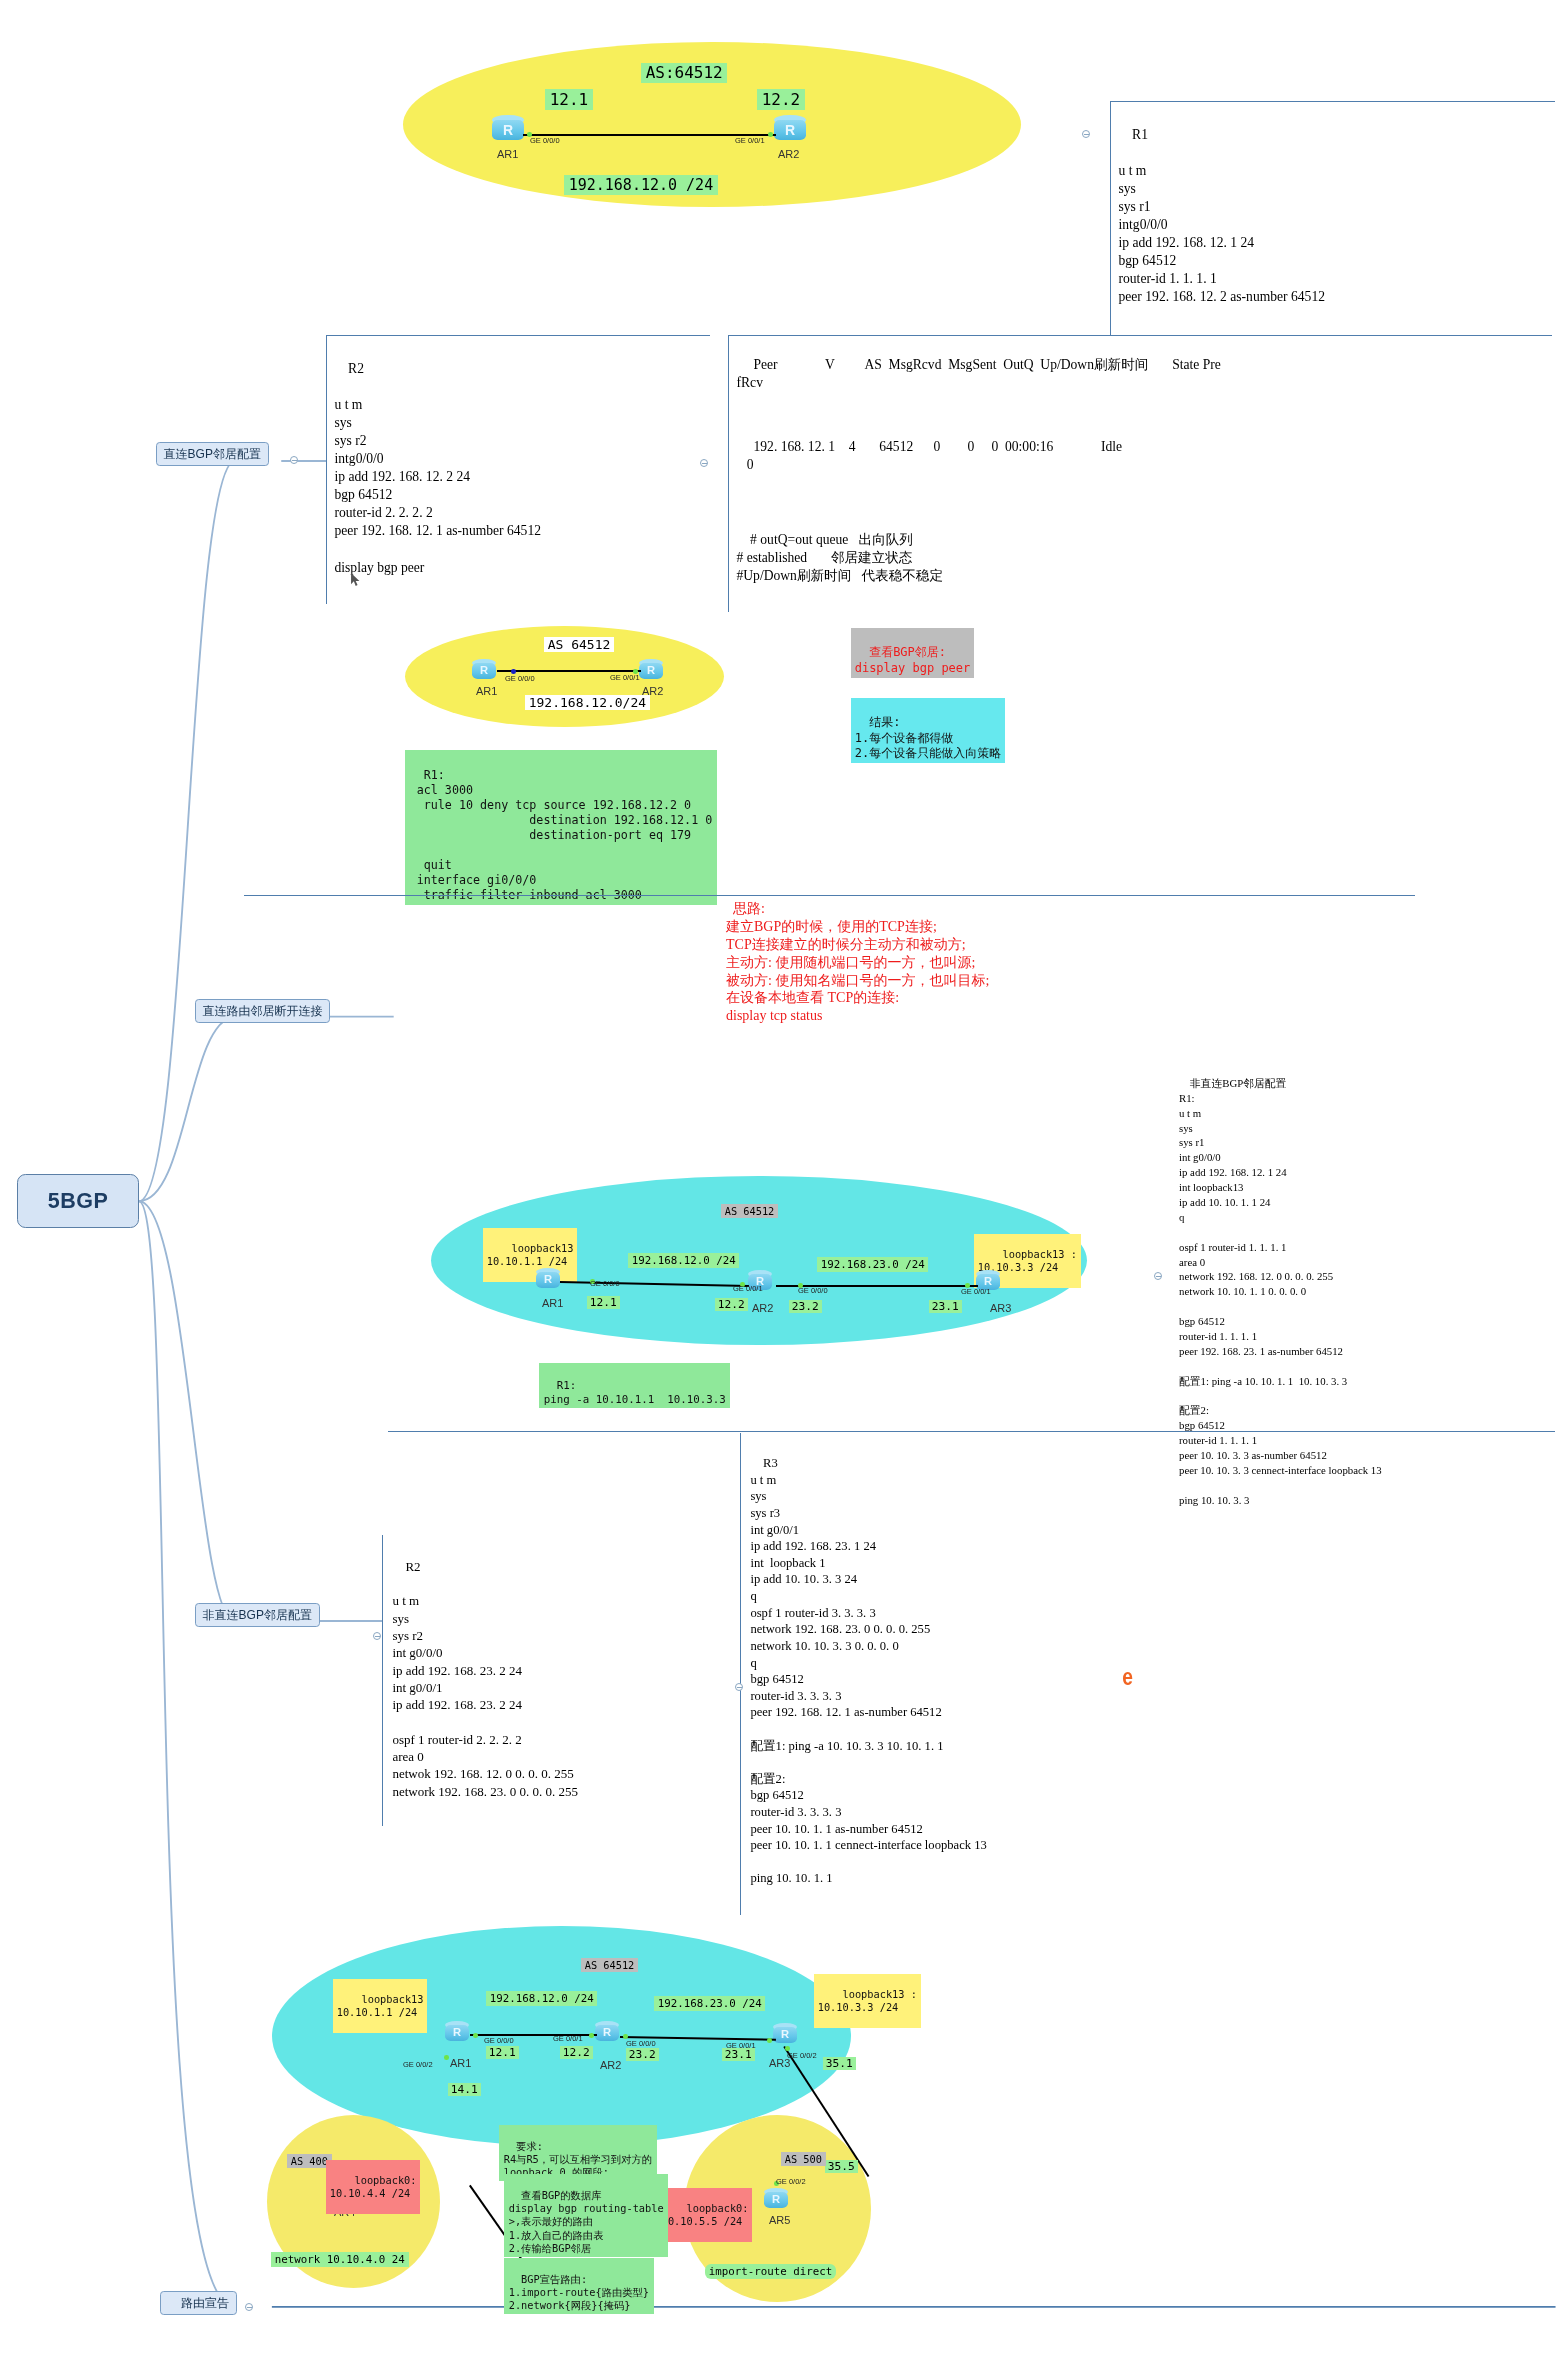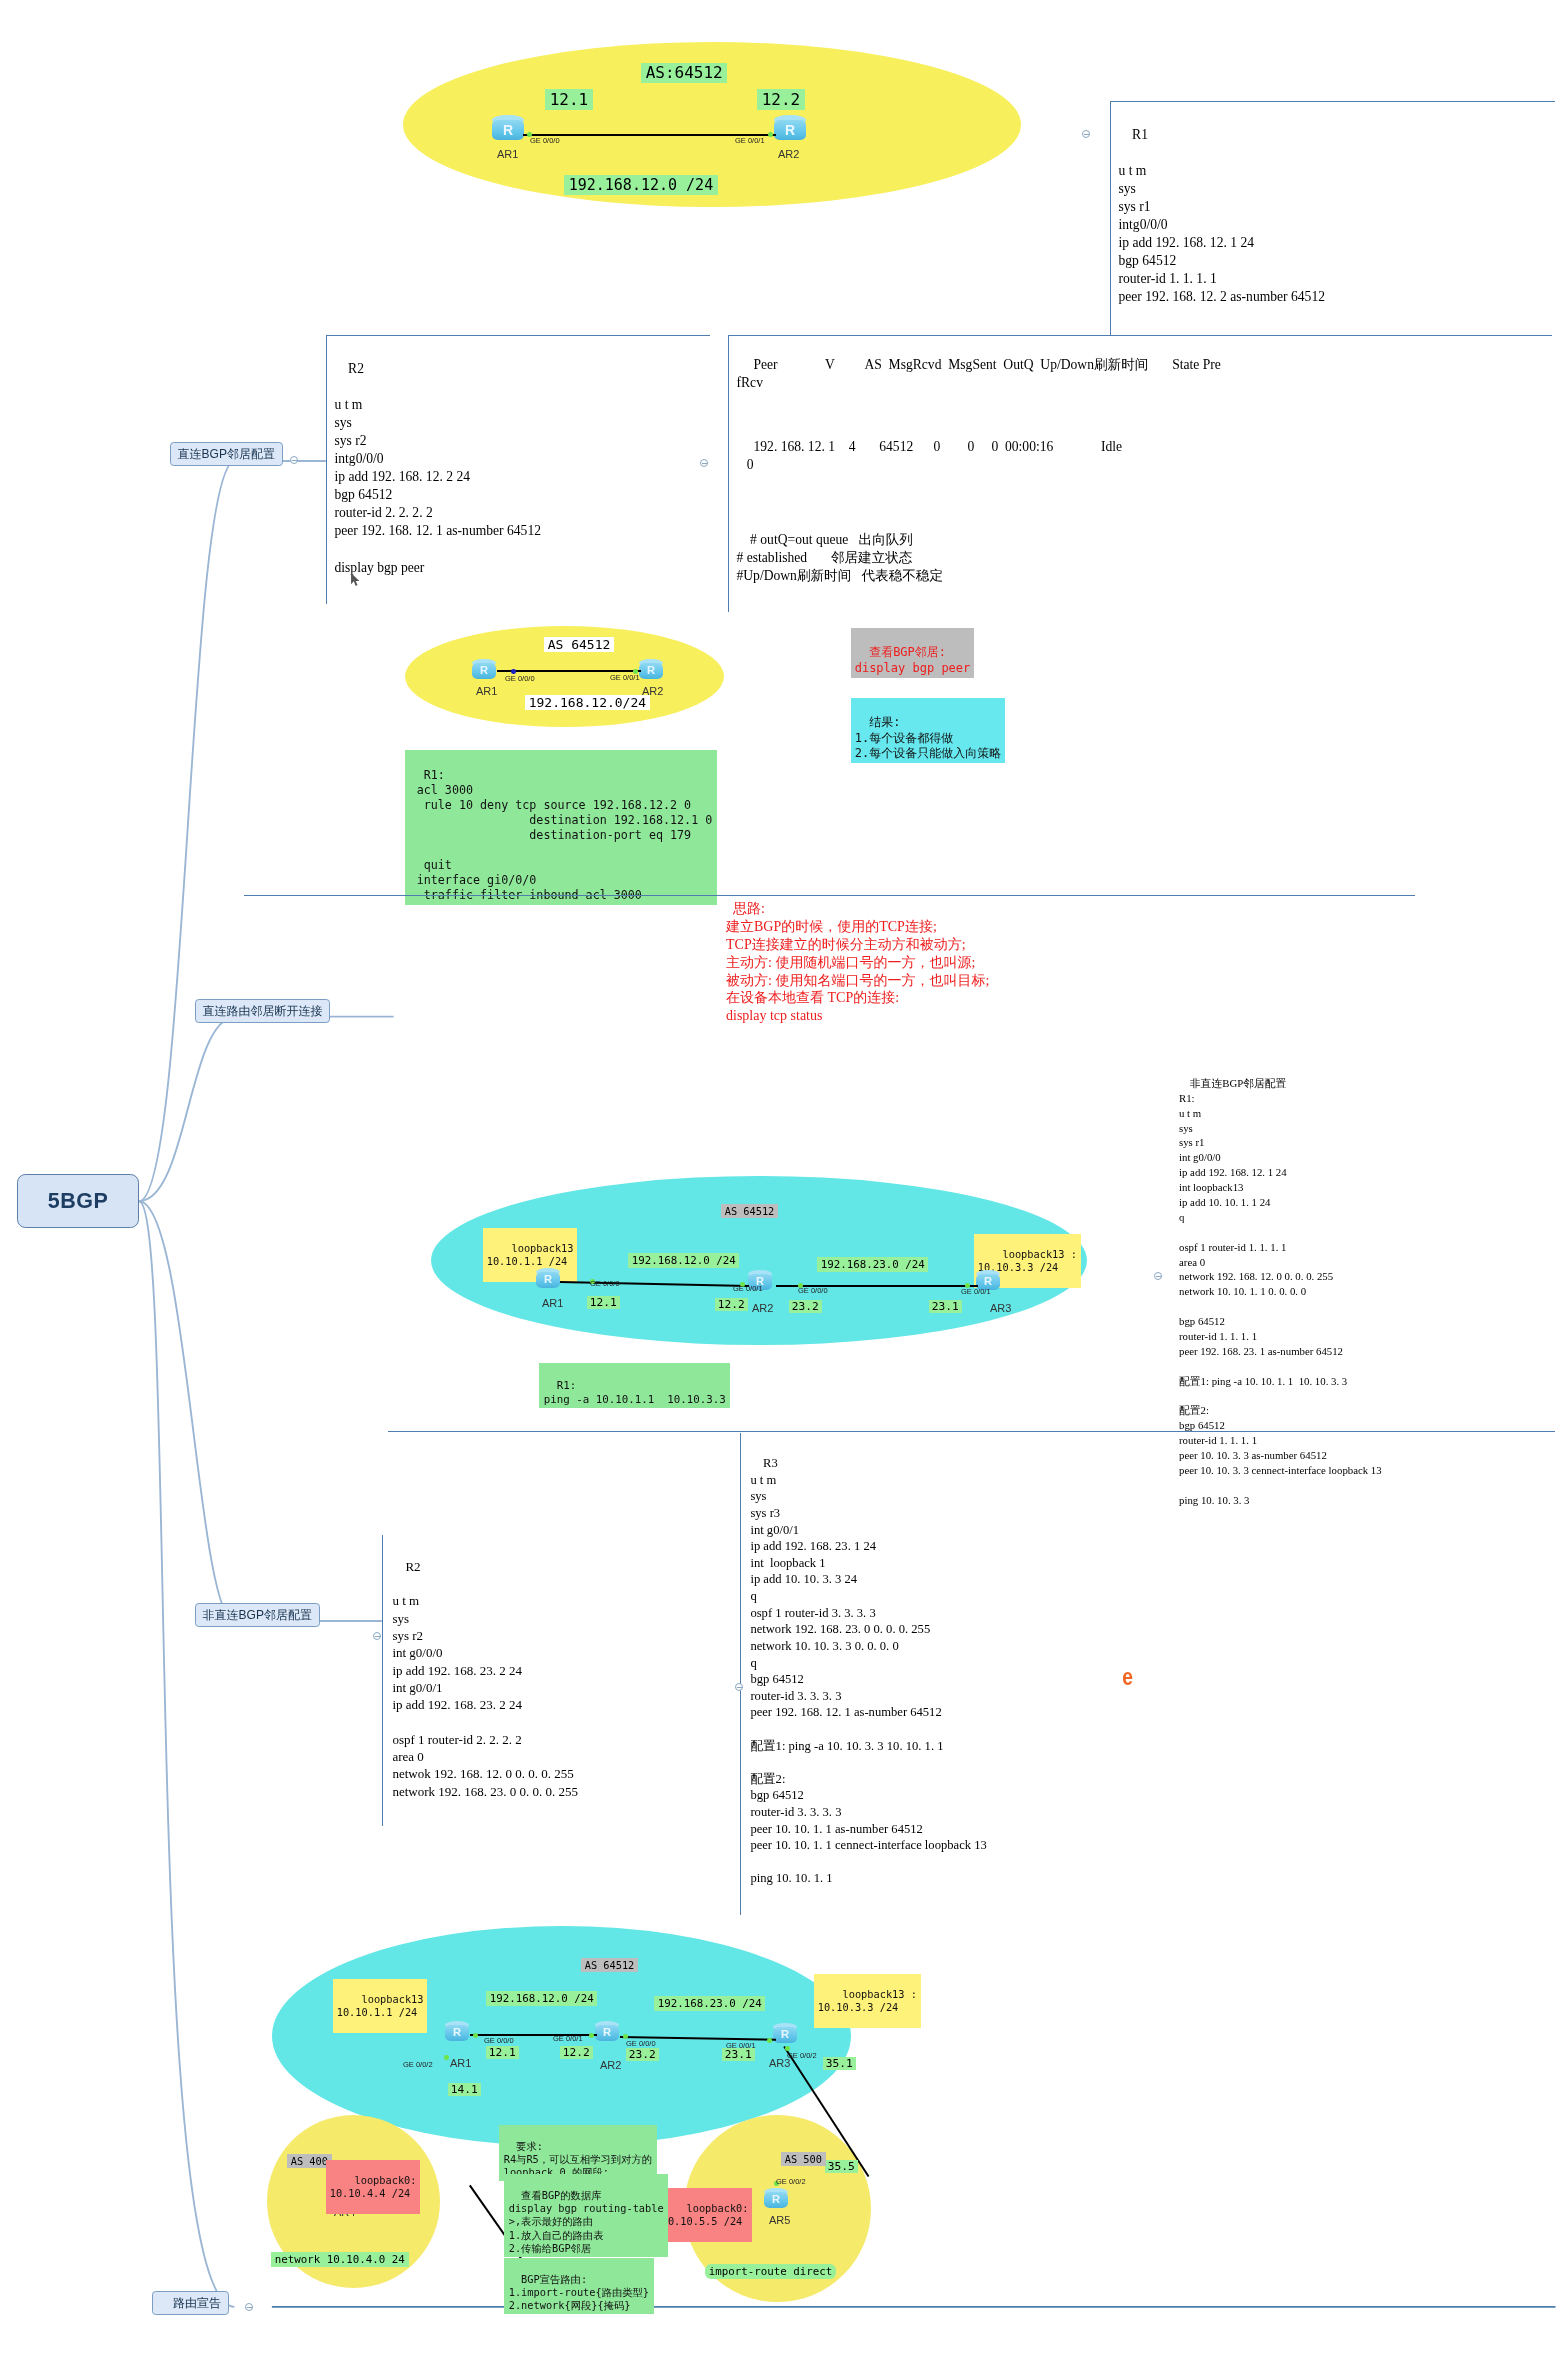--- a/index.html
+++ b/index.html
@@ -113,34 +113,34 @@
   <line x1="300" y1="492" x2="350" y2="492" stroke="#9ab6d4" stroke-width="2"></line>
   <line x1="338" y1="1085" x2="420" y2="1085" stroke="#9ab6d4" stroke-width="2"></line>
   <line x1="330" y1="1730" x2="410" y2="1730" stroke="#9ab6d4" stroke-width="2"></line>
   <line x1="290" y1="2462" x2="1660" y2="2462" stroke="#4f7dad" stroke-width="2"></line>
 </svg>
 
 <div class="abs root-node">
   <span>5BGP</span>
 </div>
 
-<div class="abs branch-node" style="left:156px; top:442px;margin-left:14px;">
+<div class="abs branch-node" style="left:156px; top:442px;">
   <span>直连BGP邻居配置</span>
 </div>
 <div class="abs node-dot" style="left:290px; top:456px;"></div>
 
 <div class="abs branch-node" style="left:195px; top:999px;">
   <span>直连路由邻居断开连接</span>
 </div>
 
 <div class="abs branch-node" style="left:195px; top:1603px;">
   <span>非直连BGP邻居配置</span>
 </div>
 
-<div class="abs branch-node" style="left:152px; top:2291px;padding-left:20px;">
+<div class="abs branch-node" style="left:160px; top:2291px;padding-left:20px;">
   <span>路由宣告</span>
 </div>
 <div class="abs node-dot" style="left:245px; top:2303px;"></div>
 
 <div class="topo" style="left:403px; top:42px; width:618px; height:169px;">
   <div class="ellipse ell-yellow" style="left:0; top:0; width:618px; height:165px;"></div>
 
   <div class="lbl hl-green" style="left:238px; top:20.6px; font-size:16px; padding:0.9px 4.7px;">AS:64512</div>
 
   <div class="lbl hl-green" style="left:142px; top:47px; font-size:16px; padding:0.9px 4.7px;">12.1</div>

